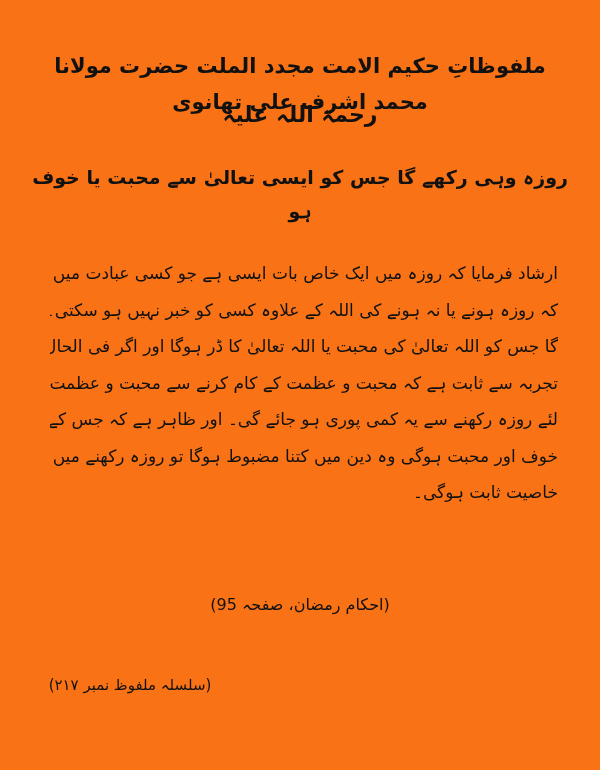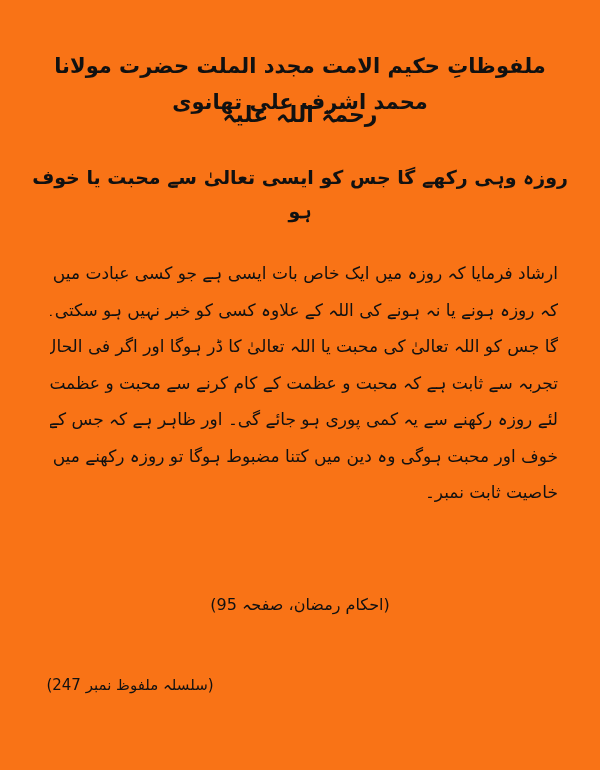--- a/index.html
+++ b/index.html
@@ -95,20 +95,20 @@
 
   <div class="heading rtl">روزہ وہی رکھے گا جس کو ایسی تعالیٰ سے محبت یا خوف ہو</div>
 
   <div class="body-text rtl">
     <span class="body-line">ارشاد فرمایا کہ روزہ میں ایک خاص بات ایسی ہے جو کسی عبادت میں نہیں۔ وہ یہ ہے</span>
     <span class="body-line">کہ روزہ ہونے یا نہ ہونے کی اللہ کے علاوہ کسی کو خبر نہیں ہو سکتی۔ اس لئے روزہ وہی رکھے</span>
     <span class="body-line">گا جس کو اللہ تعالیٰ کی محبت یا اللہ تعالیٰ کا ڈر ہوگا اور اگر فی الحال اس میں کچھ کمی بھی ہوگی تو</span>
     <span class="body-line">تجربہ سے ثابت ہے کہ محبت و عظمت کے کام کرنے سے محبت و عظمت پیدا ہوتی ہے، اس</span>
     <span class="body-line">لئے روزہ رکھنے سے یہ کمی پوری ہو جائے گی۔ اور ظاہر ہے کہ جس کے دل میں خدا تعالیٰ کا</span>
     <span class="body-line">خوف اور محبت ہوگی وہ دین میں کتنا مضبوط ہوگا تو روزہ رکھنے میں دین کی مضبوطی کی</span>
-    <span class="body-line last">خاصیت ثابت نمبر۔</span>
+    <span class="body-line last">خاصیت ثابت ہوگی۔</span>
   </div>
 
   <div class="reference rtl">(احکام رمضان، صفحہ 95)</div>
 
-  <div class="series rtl">(سلسلہ ملفوظ نمبر 247)</div>
+  <div class="series rtl">(سلسلہ ملفوظ نمبر ۲۱۷)</div>
 
 </div>
 
 </body></html>

